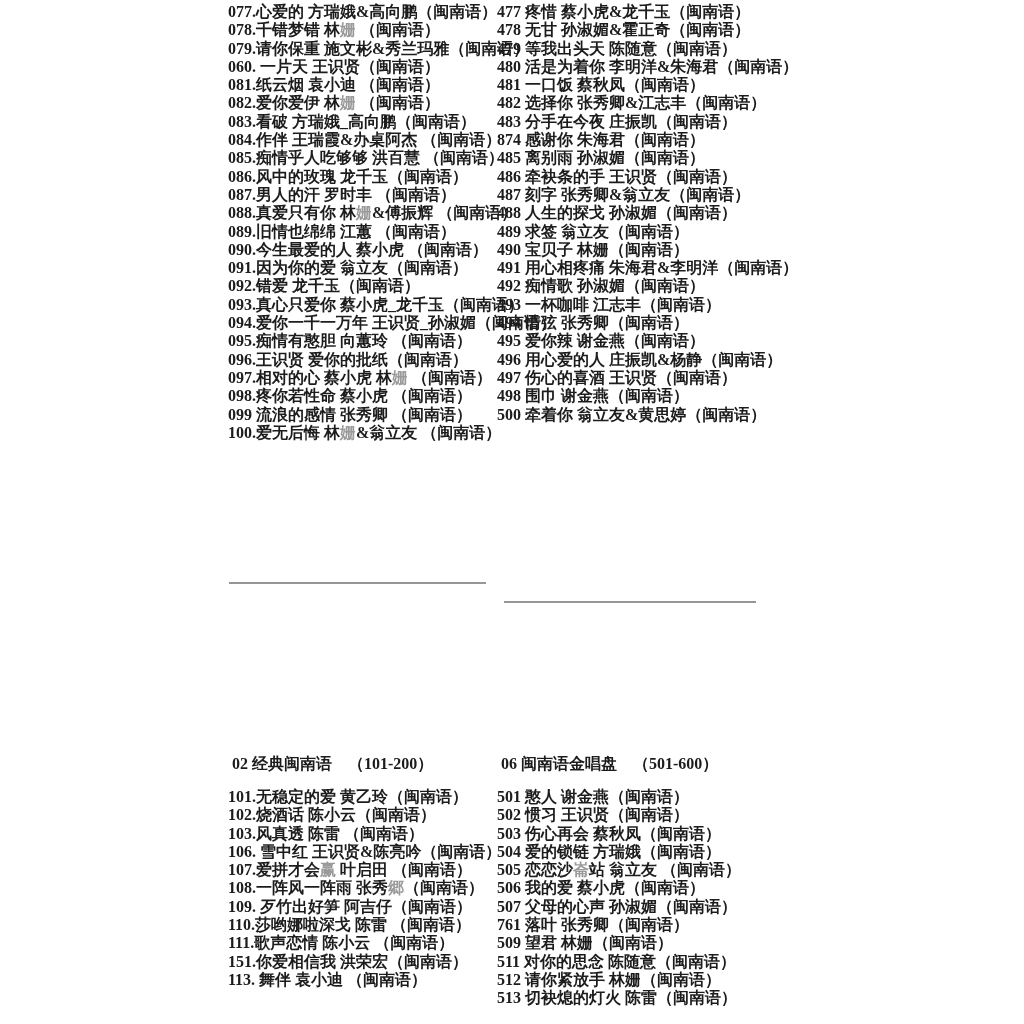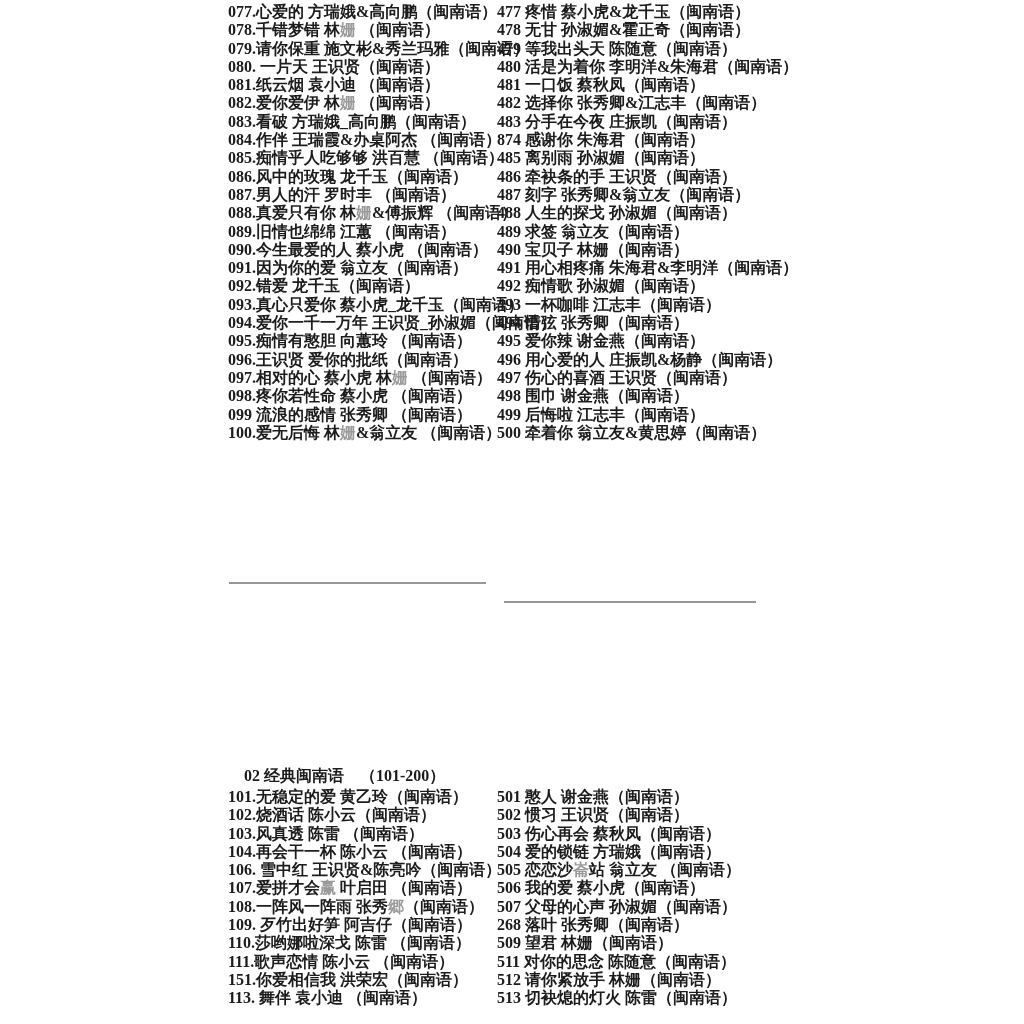--- a/index.html
+++ b/index.html
@@ -27,21 +27,21 @@
   .song-line {
     height: 18.3px;
   }
   .gray-char {
     color: #9a9a9a;
   }
   .list-top-left     { position: absolute; left: 228px; top: 3px; }
   .list-top-right    { position: absolute; left: 497px; top: 3px; }
   .section-header {
     position: absolute;
-    margin: 16px;
+    margin: 4px;
     font-size: 16px;
     font-weight: 700;
     white-space: nowrap;
   }
   .header-left  { left: 228px; top: 750px; }
   .header-right { left: 497px; top: 750px; }
   .list-bottom-left  { position: absolute; left: 228px; top: 788px; }
   .list-bottom-right { position: absolute; left: 497px; top: 788px; }
   .divider {
     position: absolute;
@@ -53,21 +53,21 @@
 </style>
 </head>
 <body>
 
 <div class="page">
 
   <div class="song-list list-top-left">
       <div class="song-line"><span>077.心爱的 方瑞娥&amp;高向鹏（闽南语）</span></div>
       <div class="song-line"><span>078.千错梦错 林</span><span class="gray-char">姗</span><span> （闽南语）</span></div>
       <div class="song-line"><span>079.请你保重 施文彬&amp;秀兰玛雅（闽南语）</span></div>
-      <div class="song-line"><span>080. 一片天 王识贤（闽南语）</span></div>
+      <div class="song-line"><span>060. 一片天 王识贤（闽南语）</span></div>
       <div class="song-line"><span>081.纸云烟 袁小迪 （闽南语）</span></div>
       <div class="song-line"><span>082.爱你爱伊 林</span><span class="gray-char">姗</span><span> （闽南语）</span></div>
       <div class="song-line"><span>083.看破 方瑞娥_高向鹏（闽南语）</span></div>
       <div class="song-line"><span>084.作伴 王瑞霞&amp;办桌阿杰 （闽南语）</span></div>
       <div class="song-line"><span>085.痴情乎人吃够够 洪百慧 （闽南语）</span></div>
       <div class="song-line"><span>086.风中的玫瑰 龙千玉（闽南语）</span></div>
       <div class="song-line"><span>087.男人的汗 罗时丰 （闽南语）</span></div>
       <div class="song-line"><span>088.真爱只有你 林</span><span class="gray-char">姗</span><span>&amp;傅振辉 （闽南语）</span></div>
       <div class="song-line"><span>089.旧情也绵绵 江蕙 （闽南语）</span></div>
       <div class="song-line"><span>090.今生最爱的人 蔡小虎 （闽南语）</span></div>
@@ -99,54 +99,53 @@
       <div class="song-line"><span>489 求签 翁立友（闽南语）</span></div>
       <div class="song-line"><span>490 宝贝子 林姗（闽南语）</span></div>
       <div class="song-line"><span>491 用心相疼痛 朱海君&amp;李明洋（闽南语）</span></div>
       <div class="song-line"><span>492 痴情歌 孙淑媚（闽南语）</span></div>
       <div class="song-line"><span>493 一杯咖啡 江志丰（闽南语）</span></div>
       <div class="song-line"><span>494 情弦 张秀卿（闽南语）</span></div>
       <div class="song-line"><span>495 爱你辣 谢金燕（闽南语）</span></div>
       <div class="song-line"><span>496 用心爱的人 庄振凯&amp;杨静（闽南语）</span></div>
       <div class="song-line"><span>497 伤心的喜酒 王识贤（闽南语）</span></div>
       <div class="song-line"><span>498 围巾 谢金燕（闽南语）</span></div>
-      <div class="song-line"><span>499 后悔啦 江志丰（闽南语）</span></div>
       <div class="song-line"><span>500 牵着你 翁立友&amp;黄思婷（闽南语）</span></div>
     </div>
 
   <div class="divider divider-left"></div>
 
   <div class="divider divider-right"></div>
 
   <h2 class="section-header header-left">02 经典闽南语　（101-200）</h2>
 
+  <h2 class="section-header header-right">06 闽南语金唱盘　（501-600）</h2>
 
   <div class="song-list list-bottom-left">
       <div class="song-line"><span>101.无稳定的爱 黄乙玲（闽南语）</span></div>
       <div class="song-line"><span>102.烧酒话 陈小云（闽南语）</span></div>
       <div class="song-line"><span>103.风真透 陈雷 （闽南语）</span></div>
-      <div class="song-line"><span>104.再会干一杯 陈小云 （闽南语）</span></div>
       <div class="song-line"><span>106. 雪中红 王识贤&amp;陈亮吟（闽南语）</span></div>
       <div class="song-line"><span>107.爱拼才会</span><span class="gray-char">赢</span><span> 叶启田 （闽南语）</span></div>
       <div class="song-line"><span>108.一阵风一阵雨 张秀</span><span class="gray-char">郷</span><span>（闽南语）</span></div>
       <div class="song-line"><span>109. 歹竹出好笋 阿吉仔（闽南语）</span></div>
       <div class="song-line"><span>110.莎哟娜啦深戈 陈雷 （闽南语）</span></div>
       <div class="song-line"><span>111.歌声恋情 陈小云 （闽南语）</span></div>
       <div class="song-line"><span>151.你爱相信我 洪荣宏（闽南语）</span></div>
       <div class="song-line"><span>113. 舞伴 袁小迪 （闽南语）</span></div>
     </div>
 
   <div class="song-list list-bottom-right">
       <div class="song-line"><span>501 憨人 谢金燕（闽南语）</span></div>
       <div class="song-line"><span>502 惯习 王识贤（闽南语）</span></div>
       <div class="song-line"><span>503 伤心再会 蔡秋凤（闽南语）</span></div>
       <div class="song-line"><span>504 爱的锁链 方瑞娥（闽南语）</span></div>
       <div class="song-line"><span>505 恋恋沙</span><span class="gray-char">崙</span><span>站 翁立友 （闽南语）</span></div>
       <div class="song-line"><span>506 我的爱 蔡小虎（闽南语）</span></div>
       <div class="song-line"><span>507 父母的心声 孙淑媚（闽南语）</span></div>
-      <div class="song-line"><span>268 落叶 张秀卿（闽南语）</span></div>
+      <div class="song-line"><span>761 落叶 张秀卿（闽南语）</span></div>
       <div class="song-line"><span>509 望君 林姗（闽南语）</span></div>
       <div class="song-line"><span>511 对你的思念 陈随意（闽南语）</span></div>
       <div class="song-line"><span>512 请你紧放手 林姗（闽南语）</span></div>
       <div class="song-line"><span>513 切袂熄的灯火 陈雷（闽南语）</span></div>
     </div>
 
 </div>
 
 </body></html>

